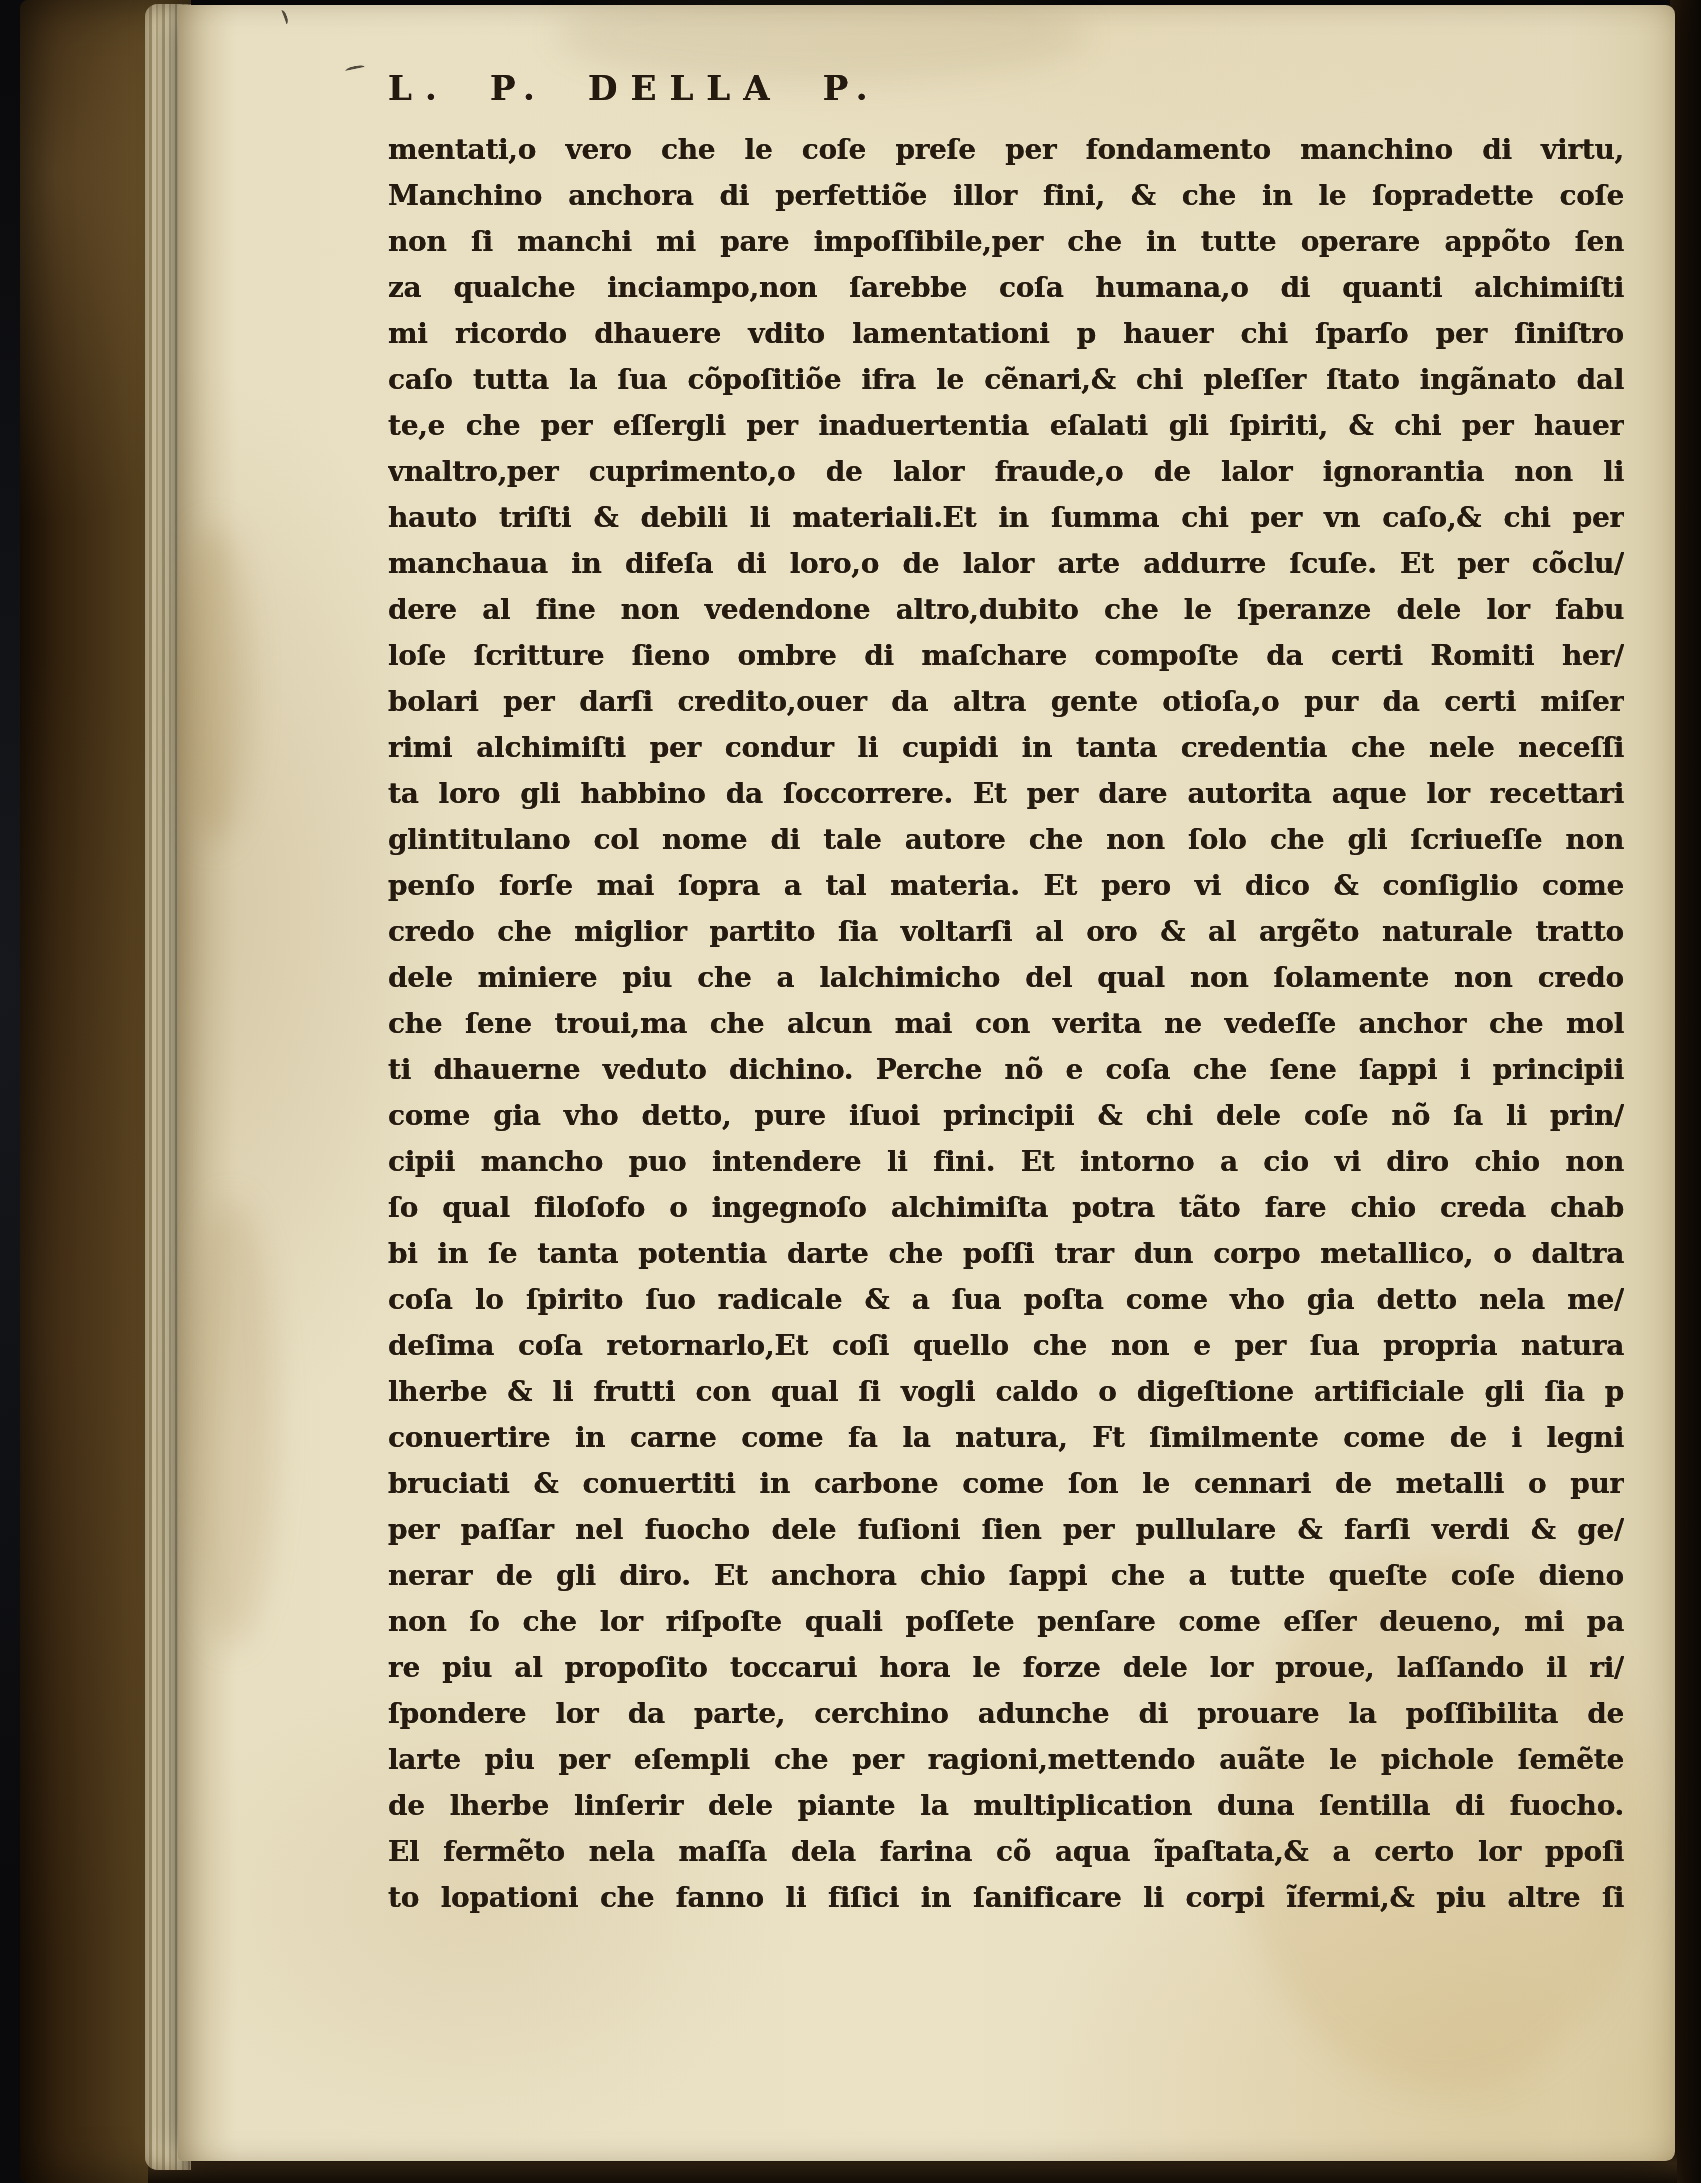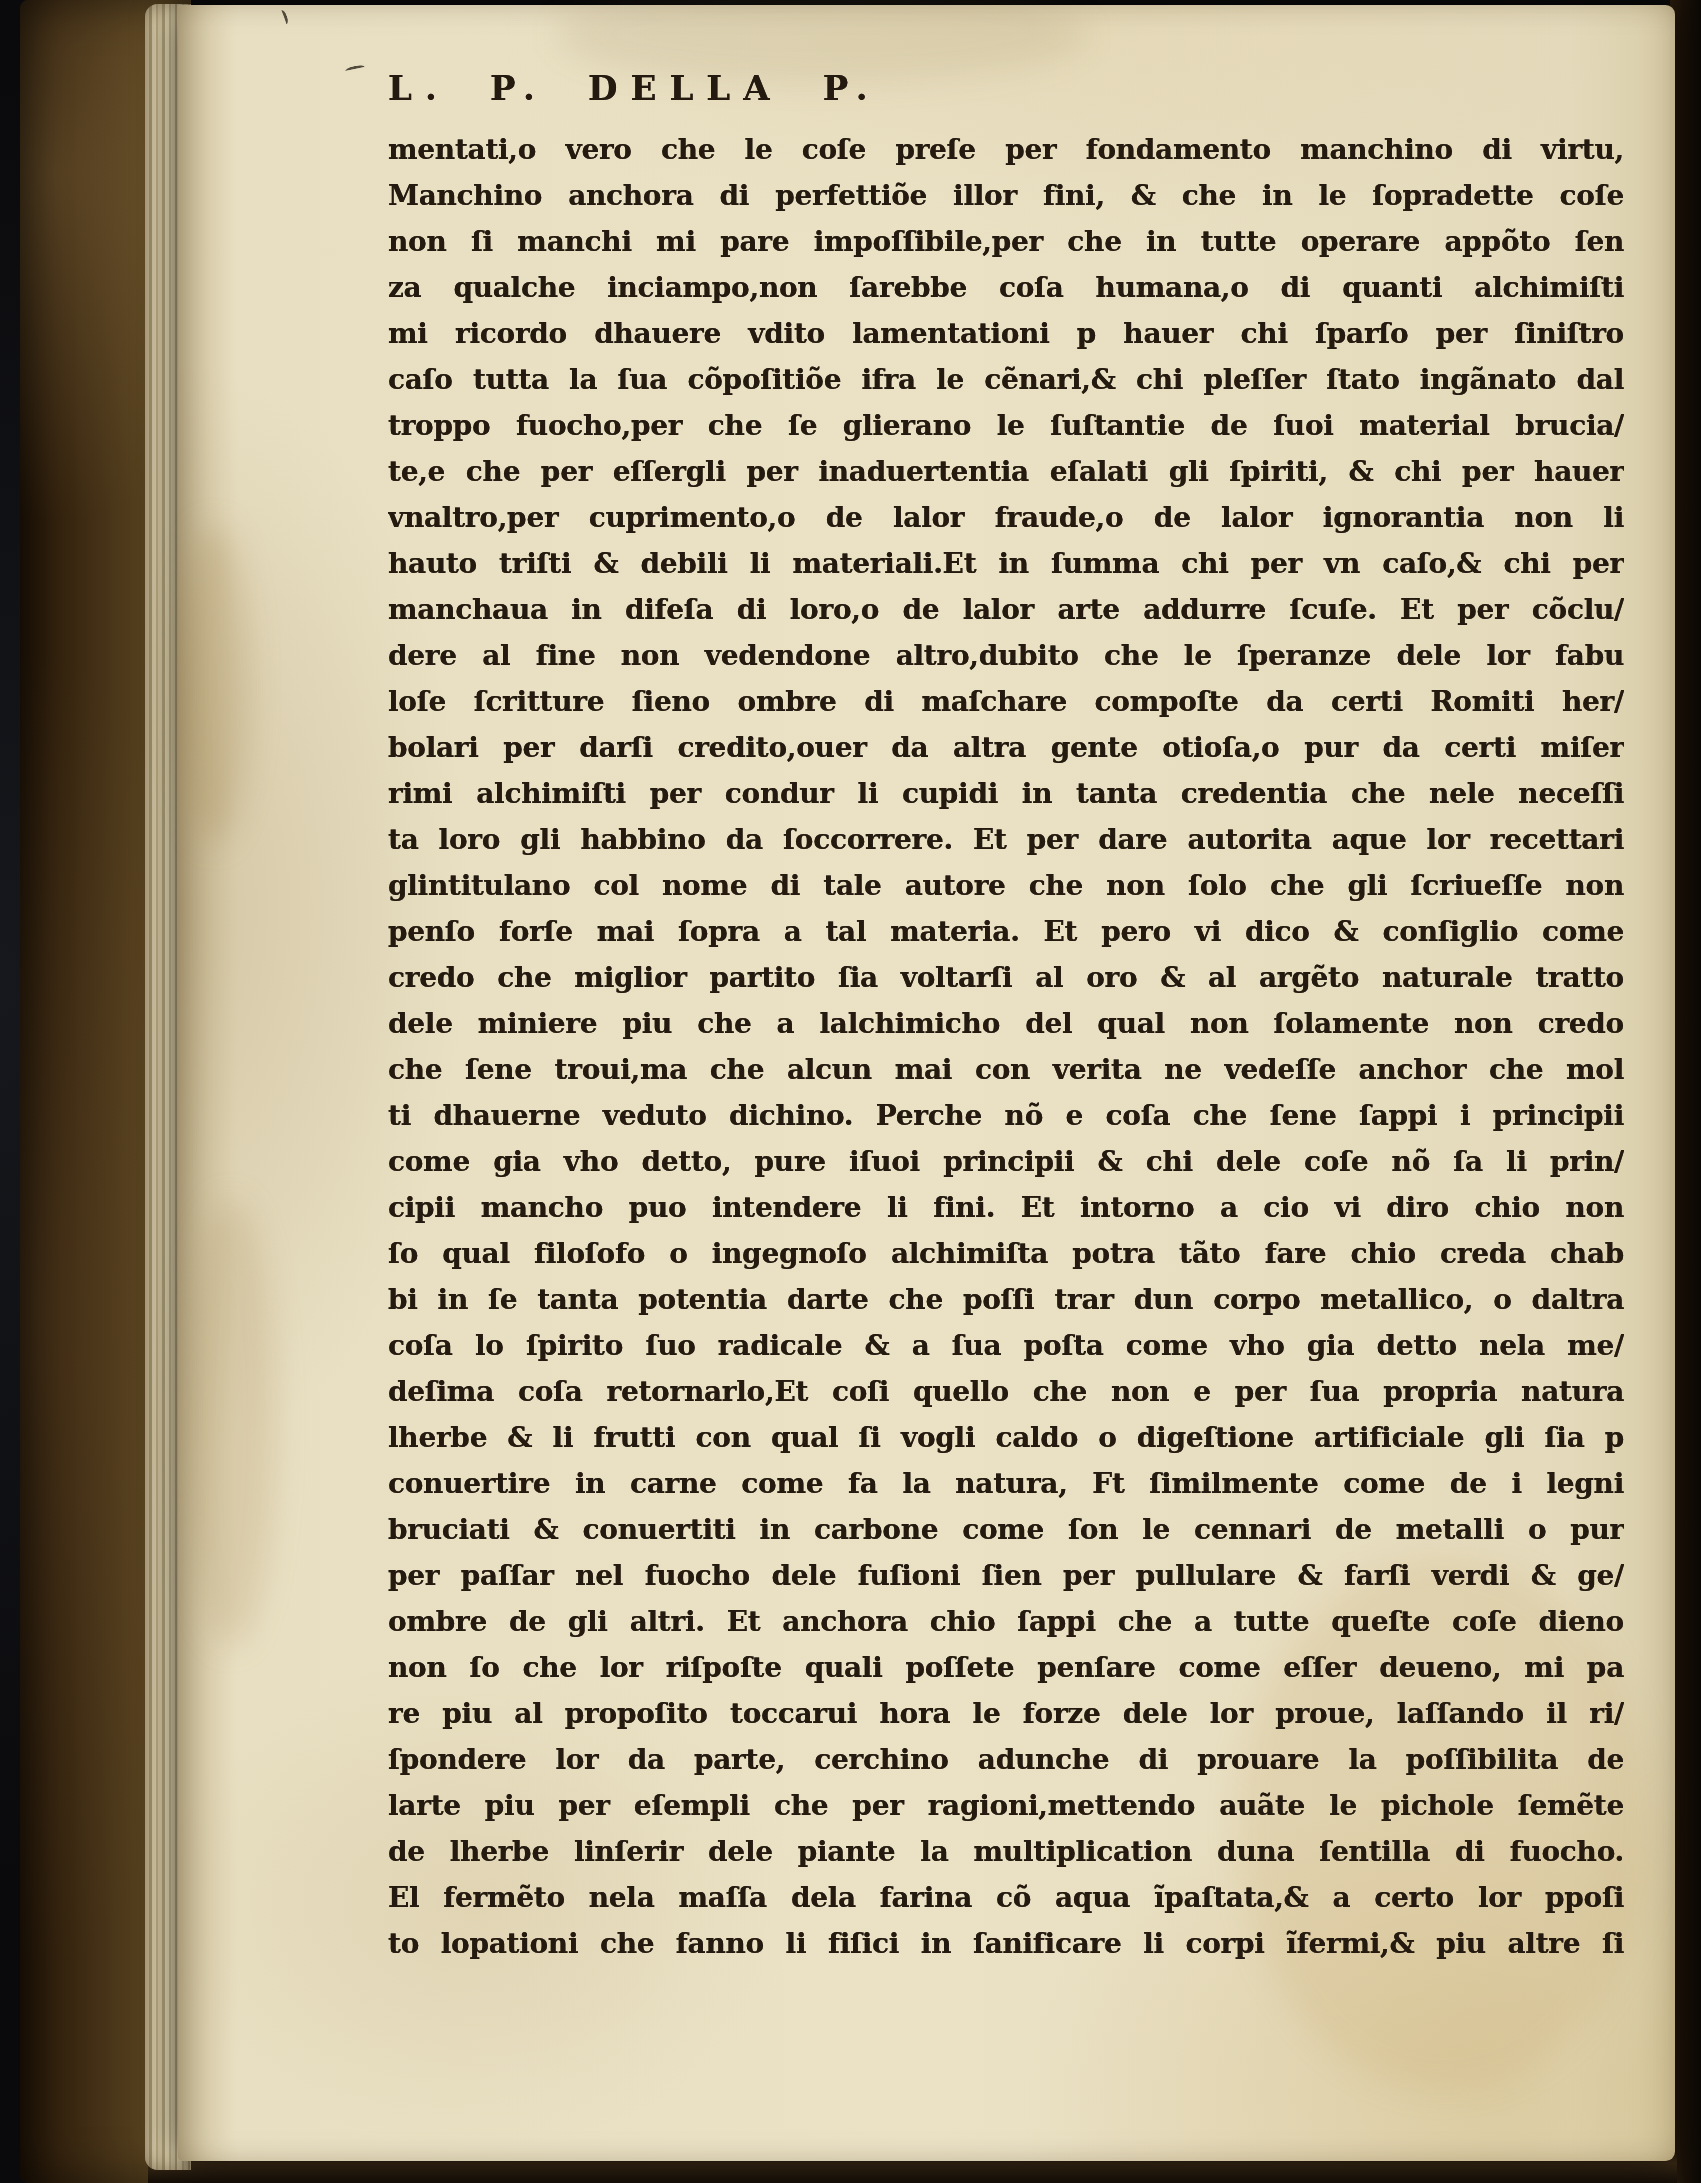--- a/index.html
+++ b/index.html
@@ -118,21 +118,20 @@
 
     <div class="running-header">L. P. DELLA P.</div>
 
     <div class="text-block">
         <div class="line">mentati,o vero che le coſe preſe per fondamento manchino di virtu,</div>
         <div class="line">Manchino anchora di perfettiõe illor fini, &amp; che in le ſopradette coſe</div>
         <div class="line">non ſi manchi mi pare impoſſibile,per che in tutte operare appõto ſen</div>
         <div class="line">za qualche inciampo,non ſarebbe coſa humana,o di quanti alchimiſti</div>
         <div class="line">mi ricordo dhauere vdito lamentationi p hauer chi ſparſo per ſiniſtro</div>
         <div class="line">caſo tutta la ſua cõpoſitiõe ifra le cẽnari,&amp; chi pleſſer ſtato ingãnato dal</div>
-        <div class="line">troppo fuocho,per che ſe glierano le ſuſtantie de ſuoi material brucia/</div>
         <div class="line">te,e che per eſſergli per inaduertentia eſalati gli ſpiriti, &amp; chi per hauer</div>
         <div class="line">vnaltro,per cuprimento,o de lalor fraude,o de lalor ignorantia non li</div>
         <div class="line">hauto triſti &amp; debili li materiali.Et in ſumma chi per vn caſo,&amp; chi per</div>
         <div class="line">manchaua in difeſa di loro,o de lalor arte addurre ſcuſe. Et per cõclu/</div>
         <div class="line">dere al fine non vedendone altro,dubito che le ſperanze dele lor fabu</div>
         <div class="line">loſe ſcritture ſieno ombre di maſchare compoſte da certi Romiti her/</div>
         <div class="line">bolari per darſi credito,ouer da altra gente otioſa,o pur da certi miſer</div>
         <div class="line">rimi alchimiſti per condur li cupidi in tanta credentia che nele neceſſi</div>
         <div class="line">ta loro gli habbino da ſoccorrere. Et per dare autorita aque lor recettari</div>
         <div class="line">glintitulano col nome di tale autore che non ſolo che gli ſcriueſſe non</div>
@@ -144,21 +143,21 @@
         <div class="line">come gia vho detto, pure iſuoi principii &amp; chi dele coſe nõ ſa li prin/</div>
         <div class="line">cipii mancho puo intendere li fini. Et intorno a cio vi diro chio non</div>
         <div class="line">ſo qual filoſofo o ingegnoſo alchimiſta potra tãto fare chio creda chab</div>
         <div class="line">bi in ſe tanta potentia darte che poſſi trar dun corpo metallico, o daltra</div>
         <div class="line">coſa lo ſpirito ſuo radicale &amp; a ſua poſta come vho gia detto nela me/</div>
         <div class="line">deſima coſa retornarlo,Et coſi quello che non e per ſua propria natura</div>
         <div class="line">lherbe &amp; li frutti con qual ſi vogli caldo o digeſtione artificiale gli ſia p</div>
         <div class="line">conuertire in carne come fa la natura, Ft ſimilmente come de i legni</div>
         <div class="line">bruciati &amp; conuertiti in carbone come ſon le cennari de metalli o pur</div>
         <div class="line">per paſſar nel fuocho dele fuſioni ſien per pullulare &amp; farſi verdi &amp; ge/</div>
-        <div class="line">ombre de gli altri. Et anchora chio ſappi che a tutte queſte coſe dieno</div>
+        <div class="line">nerar de gli diro. Et anchora chio ſappi che a tutte queſte coſe dieno</div>
         <div class="line">non ſo che lor riſpoſte quali poſſete penſare come eſſer deueno, mi pa</div>
         <div class="line">re piu al propoſito toccarui hora le forze dele lor proue, laſſando il ri/</div>
         <div class="line">ſpondere lor da parte, cerchino adunche di prouare la poſſibilita de</div>
         <div class="line">larte piu per eſempli che per ragioni,mettendo auãte le pichole ſemẽte</div>
         <div class="line">de lherbe linſerir dele piante la multiplication duna ſentilla di fuocho.</div>
         <div class="line">El fermẽto nela maſſa dela farina cõ aqua ĩpaſtata,&amp; a certo lor ppoſi</div>
         <div class="line">to lopationi che fanno li fiſici in ſanificare li corpi ĩfermi,&amp; piu altre ſi</div>
       </div>
   </div>
 

